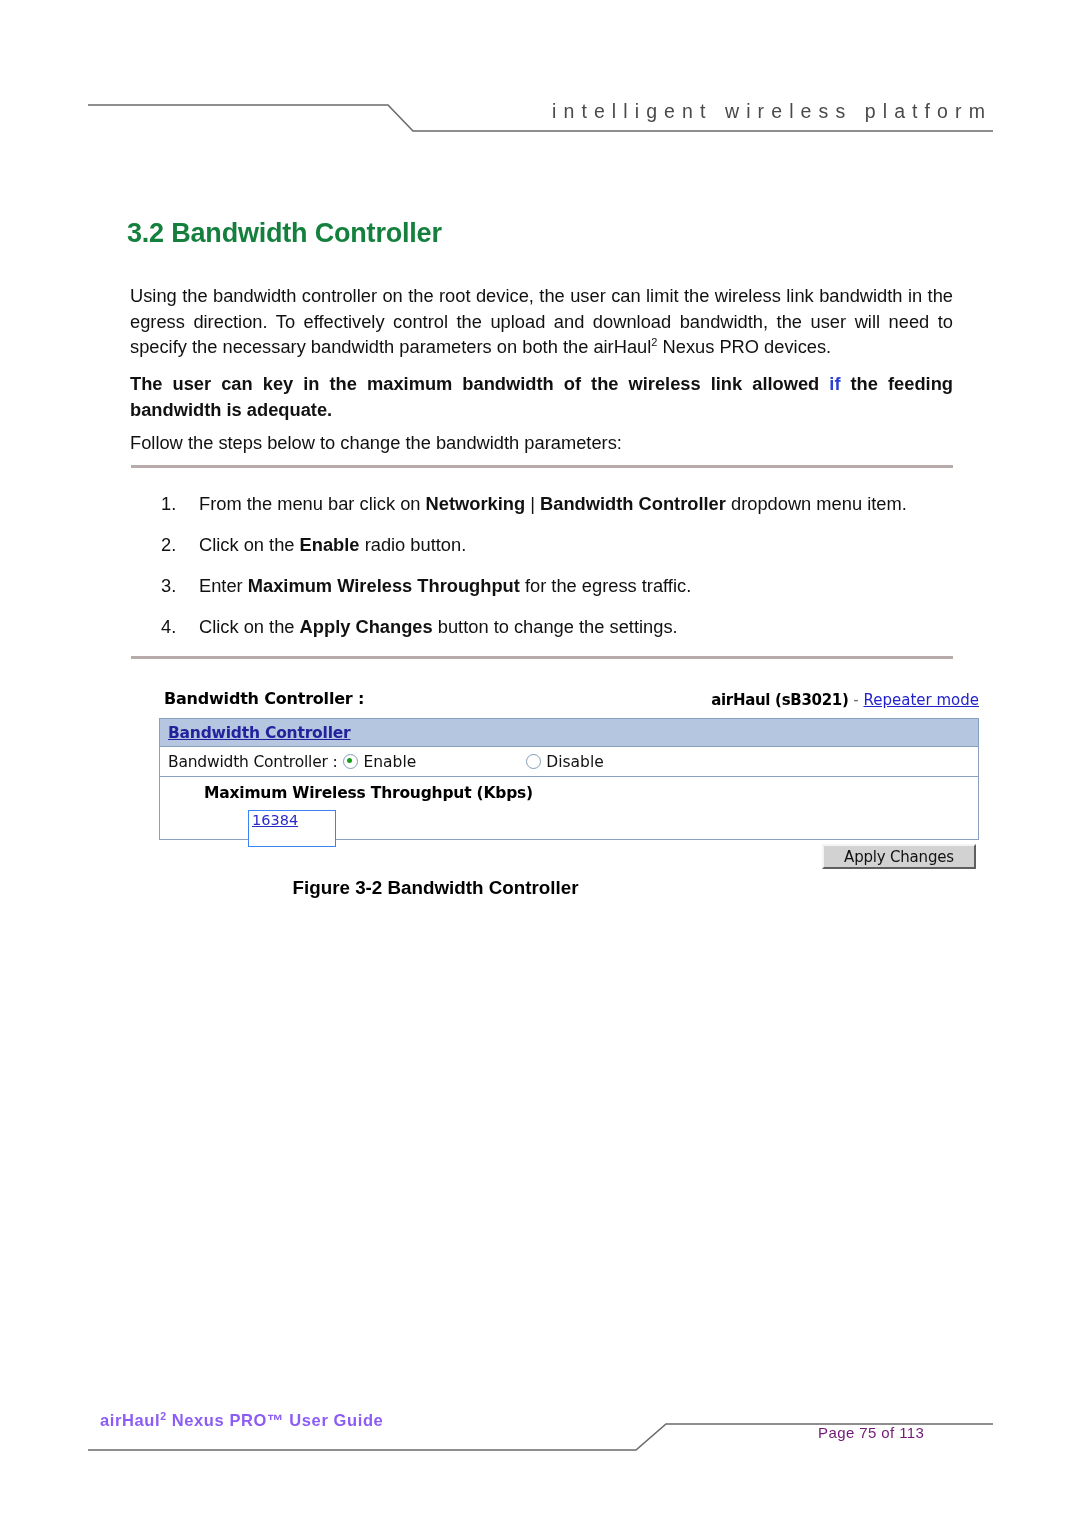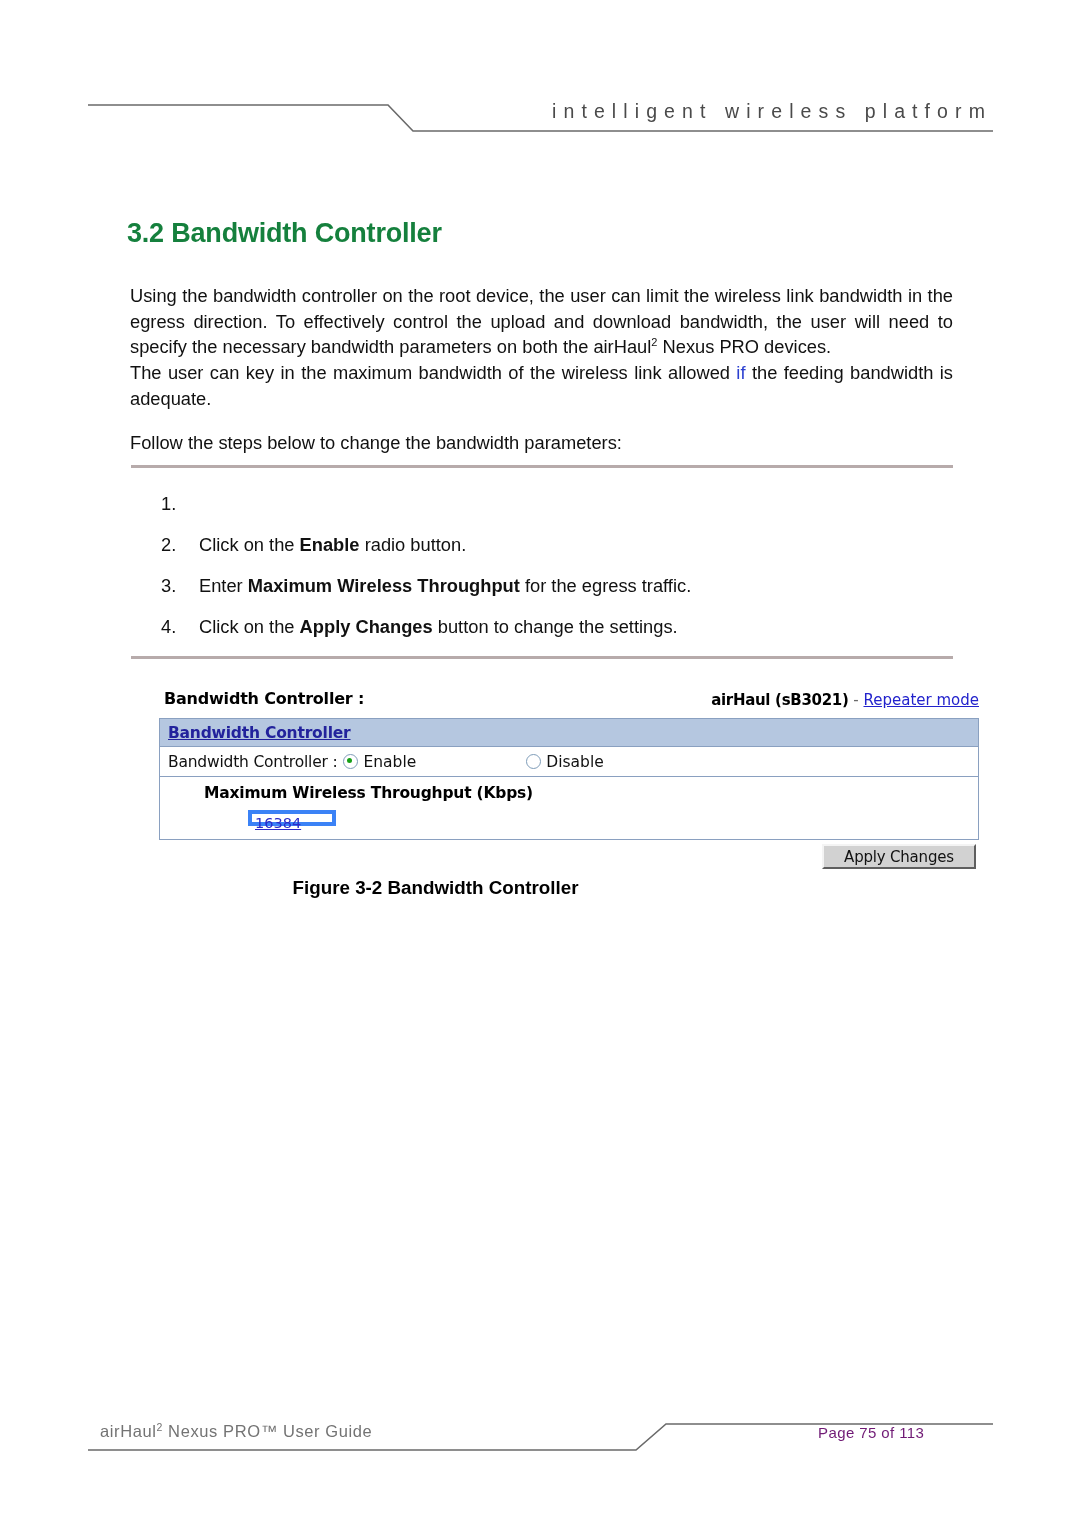--- a/index.html
+++ b/index.html
@@ -62,21 +62,21 @@
   .para {
     position: absolute;
     left: 130px;
     width: 823px;
     font-size: 18.3px;
     line-height: 25.5px;
     text-align: justify;
     color: #111;
   }
   .para.p1 { top: 283px; }
-  .para.p2 { top: 360px; }
+  .para.p2 { top: 371px; font-weight: bold; }
   .para.p3 { top: 430px; text-align: left; }
 
   .para sup {
     font-size: 11px;
     vertical-align: super;
     line-height: 0;
   }
   .blue-word { color: #2b3fd0; }
 
   .rule {
@@ -253,22 +253,22 @@
     font-weight: bold;
     color: #000;
     font-family: "DejaVu Sans", sans-serif;
     letter-spacing: -0.2px;
   }
   .ui-textbox {
     position: absolute;
     left: 88px;
     top: 33px;
     width: 88px;
-    height: 16px;
-    border: 4px solid #3b82f6;
+    height: 37px;
+    border: 1px solid #3b82f6;
     background: #ffffff;
     box-sizing: border-box;
     font-size: 14.5px;
     color: #2b2bc8;
     font-family: "DejaVu Sans", sans-serif;
     padding: 0 3px;
     line-height: 18px;
     text-decoration: underline;
   }
 
@@ -319,25 +319,26 @@
     height: 80px;
   }
   .footer-svg {
     position: absolute;
     left: 88px;
     top: 12px;
   }
   .footer-left {
     position: absolute;
     left: 100px;
-    top: 22px;
+    top: 11px;
     font-size: 16.5px;
     letter-spacing: 0.6px;
-    color: #737373;
+    color: #8b5cf6;
     white-space: nowrap;
+    font-weight: bold;
   }
   .footer-left sup {
     font-size: 10.5px;
     vertical-align: super;
     line-height: 0;
   }
   .footer-right {
     position: absolute;
     left: 818px;
     top: 24px;
@@ -365,20 +366,21 @@
 
   <div class="para p2"><span>The user can key in the maximum bandwidth of the wireless link allowed </span><span class="blue-word">if</span><span> the feeding bandwidth is adequate.</span></div>
 
   <div class="para p3">Follow the steps below to change the bandwidth parameters:</div>
 
   <div class="rule top"></div>
 
   <div class="steps">
     <div class="step">
       <span class="step-num">1.</span>
+      <span class="step-text"><span>From the menu bar click on </span><b>Networking</b><span class="pipe"> | </span><b>Bandwidth Controller</b><span> dropdown menu item.</span></span>
     </div>
     <div class="step">
       <span class="step-num">2.</span>
       <span class="step-text"><span>Click on the </span><b>Enable</b><span class="pipe"></span><b></b><span> radio button.</span></span>
     </div>
     <div class="step">
       <span class="step-num">3.</span>
       <span class="step-text"><span>Enter </span><b>Maximum Wireless Throughput</b><span class="pipe"></span><b></b><span> for the egress traffic.</span></span>
     </div>
     <div class="step">

